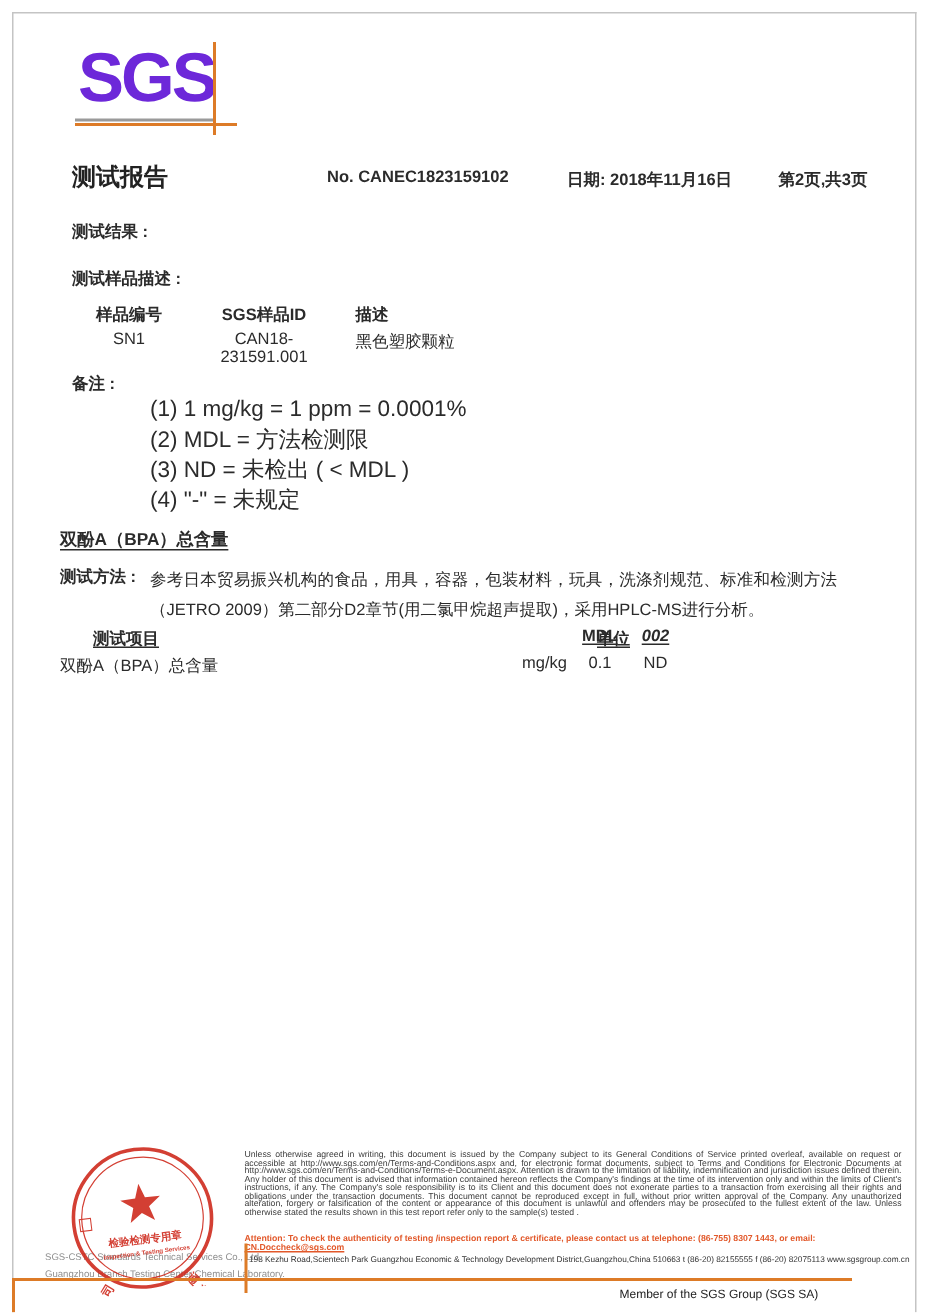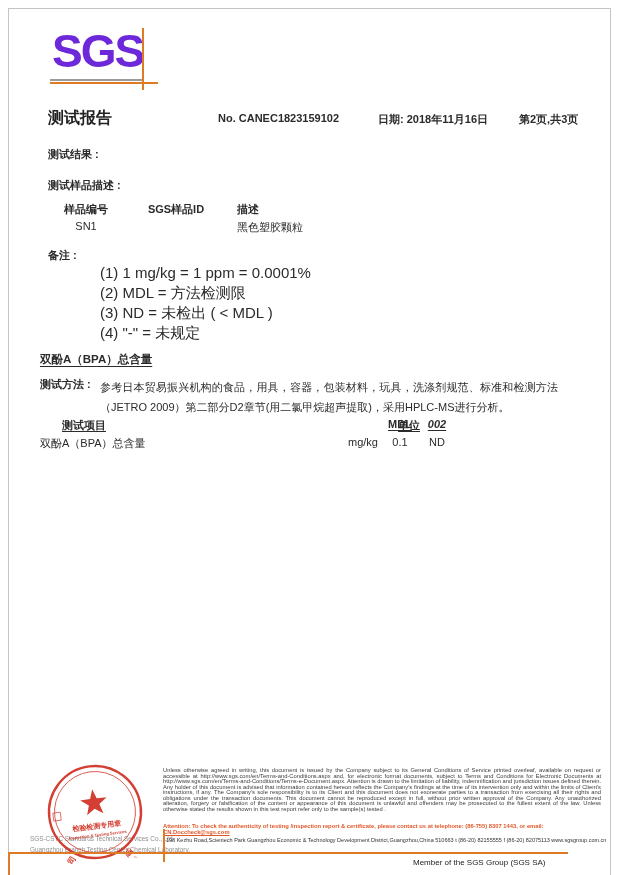--- a/index.html
+++ b/index.html
@@ -74,20 +74,21 @@
   <div class="abs h-date">日期: 2018年11月16日</div>
   <div class="abs h-page">第2页,共3页</div>
 
   <div class="abs results">测试结果 :</div>
 
   <div class="abs sample-head">测试样品描述 :</div>
   <div class="abs trow thead c1 y-shead">样品编号</div>
   <div class="abs trow thead c2 y-shead">SGS样品ID</div>
   <div class="abs trow thead c3 y-shead">描述</div>
   <div class="abs trow c1 y-srow">SN1</div>
+  <div class="abs trow c2 y-srow">CAN18-231591.001</div>
   <div class="abs trow c3 y-srow">黑色塑胶颗粒</div>
 
   <div class="abs notes-label">备注 :</div>
   <div class="abs note" style="top:264px">(1) 1 mg/kg = 1 ppm = 0.0001%</div>
   <div class="abs note" style="top:284px">(2) MDL = 方法检测限</div>
   <div class="abs note" style="top:304px">(3) ND = 未检出 ( &lt; MDL )</div>
   <div class="abs note" style="top:324px">(4) "-" = 未规定</div>
 
   <div class="abs bpa-head">双酚A（BPA）总含量</div>
   <div class="abs method-label">测试方法 :</div>

